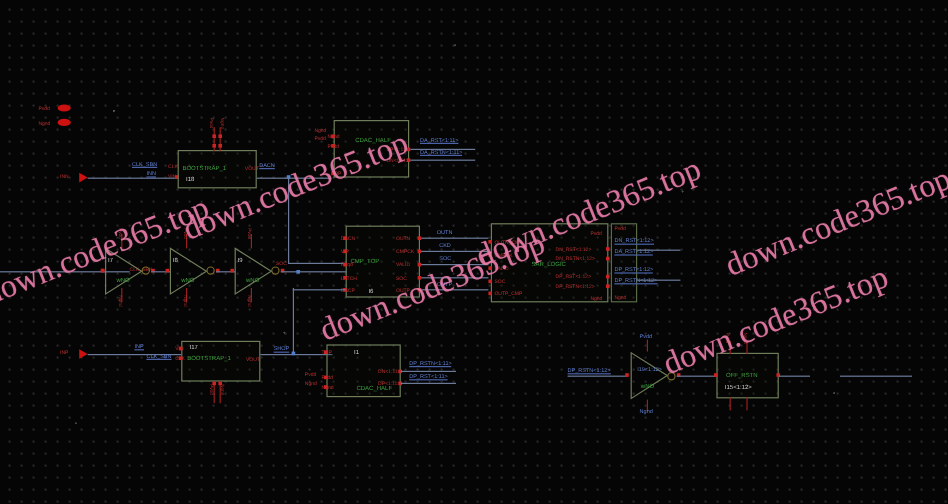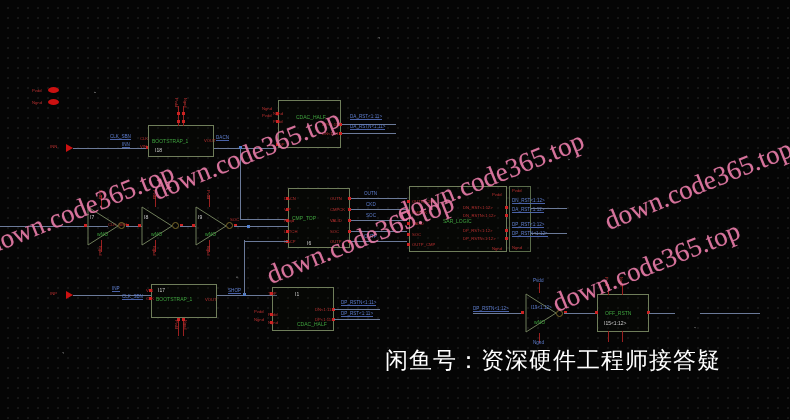--- a/index.html
+++ b/index.html
@@ -367,14 +367,13 @@
   <div class="wire h" style="left:649px; top:313px; width:26px;"></div>
   <div class="wire h" style="left:700px; top:313px; width:60px;"></div>
 
   <div class="wm" style="left:-18px;  top:232px; transform:rotate(-22deg);">down.code365.top</div>
   <div class="wm" style="left:148px;  top:178px; transform:rotate(-22deg);">down.code365.top</div>
   <div class="wm" style="left:262px;  top:262px; transform:rotate(-22deg);">down.code365.top</div>
   <div class="wm" style="left:392px;  top:200px; transform:rotate(-22deg);">down.code365.top</div>
   <div class="wm" style="left:548px;  top:290px; transform:rotate(-22deg);">down.code365.top</div>
   <div class="wm" style="left:600px;  top:208px; transform:rotate(-22deg);">down.code365.top</div>
 
-  <div id="promo">闲鱼号：资深硬件工程师接答疑</div>
 </div>
 
 </body></html>

